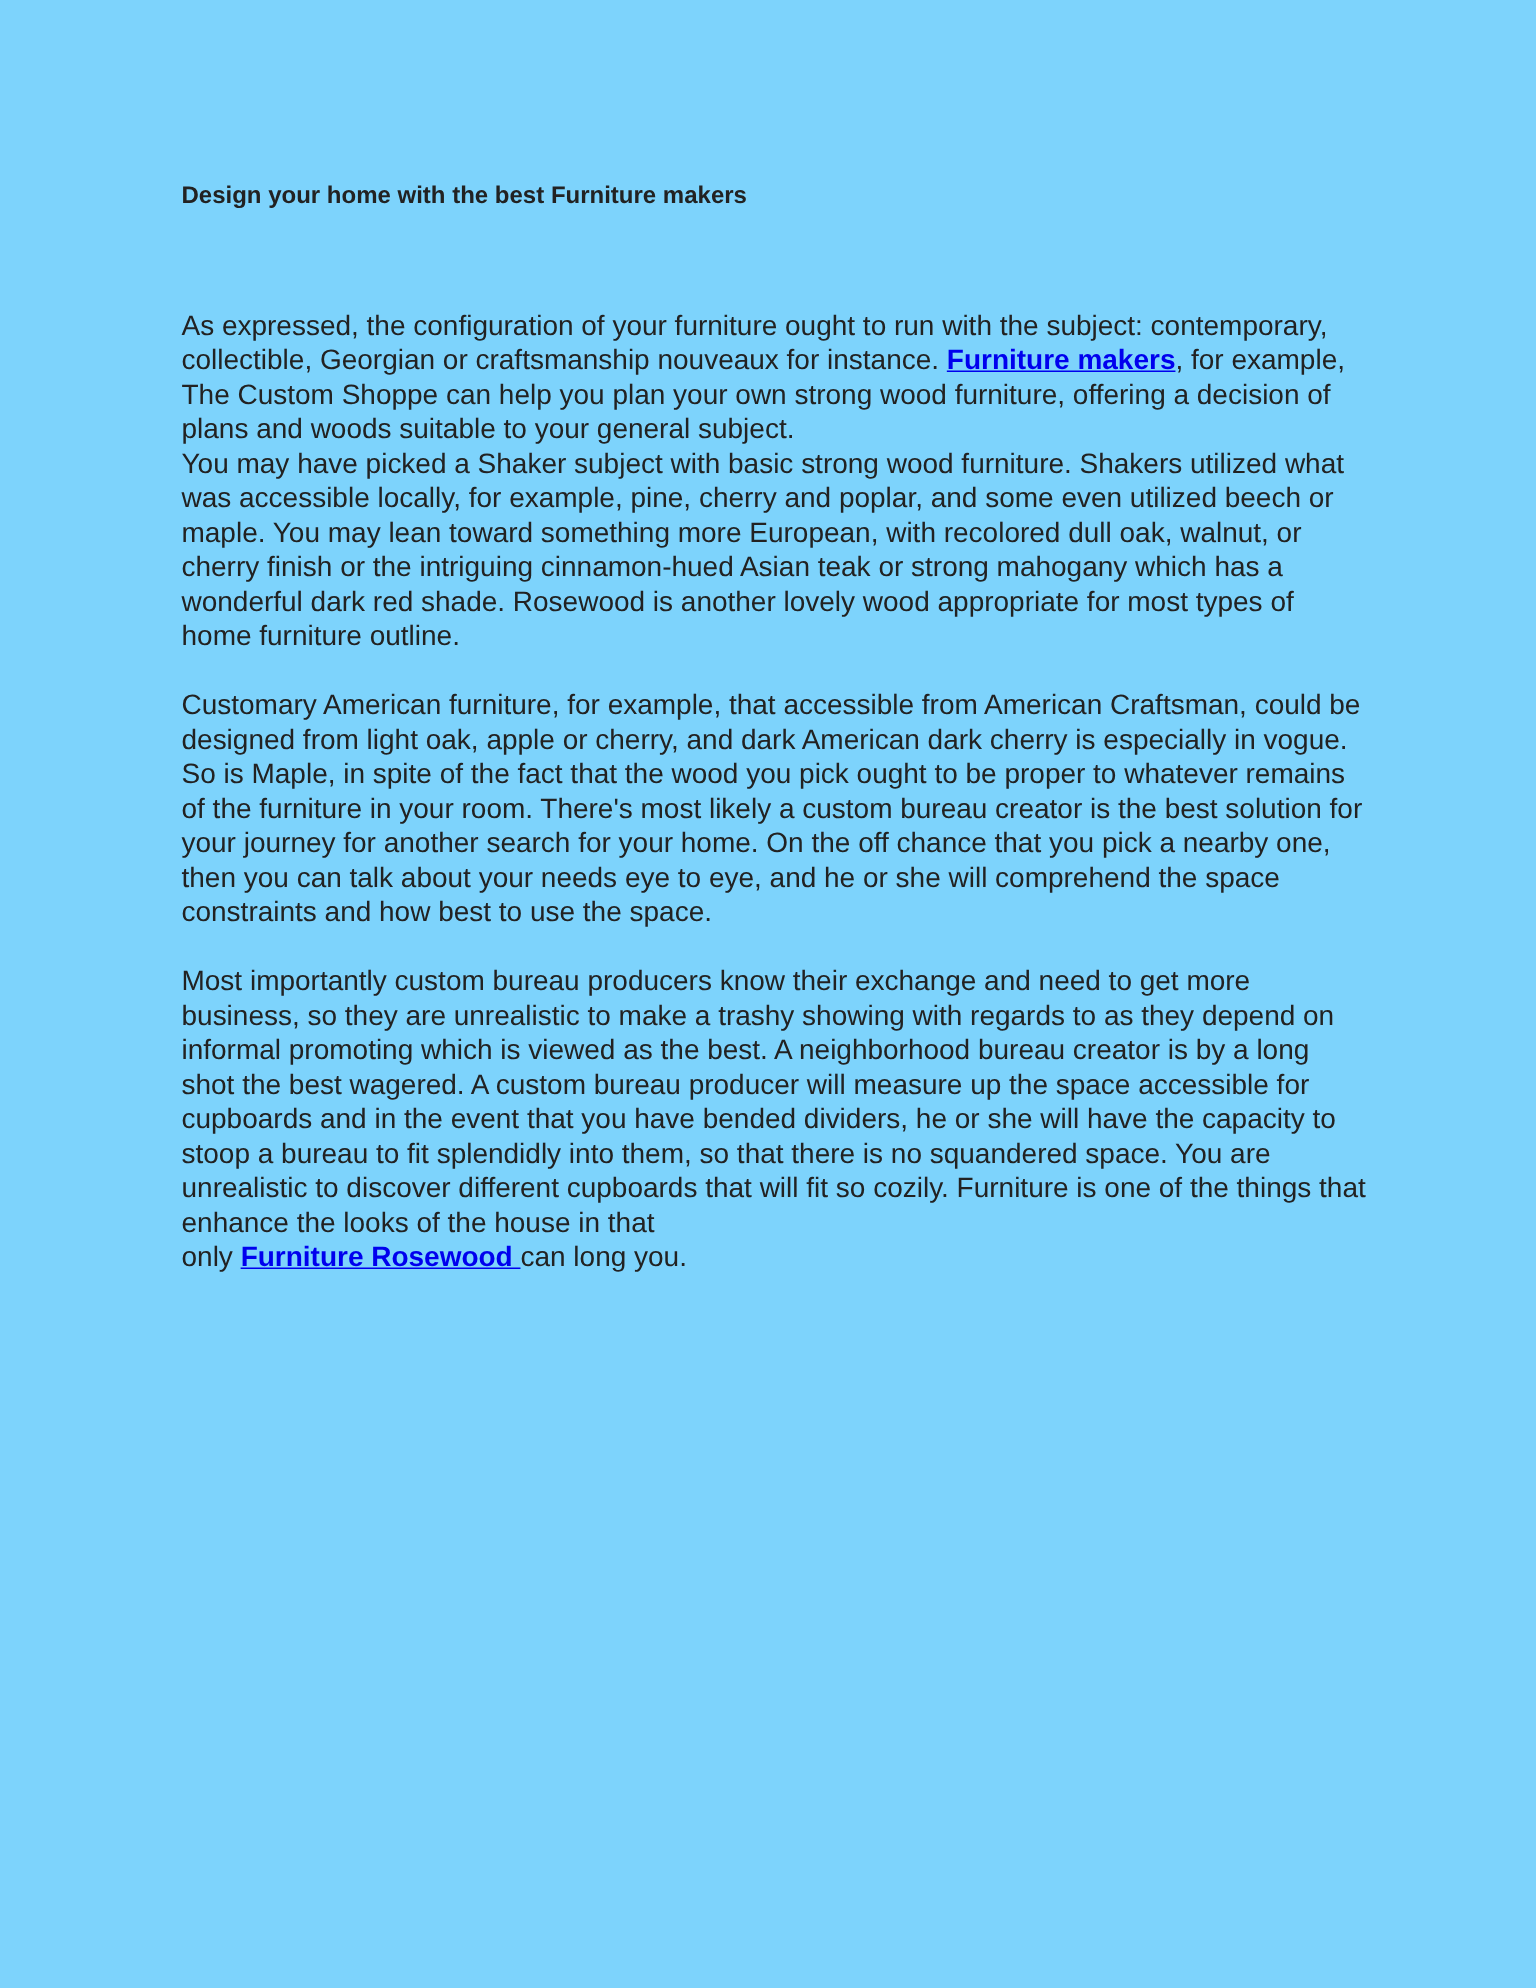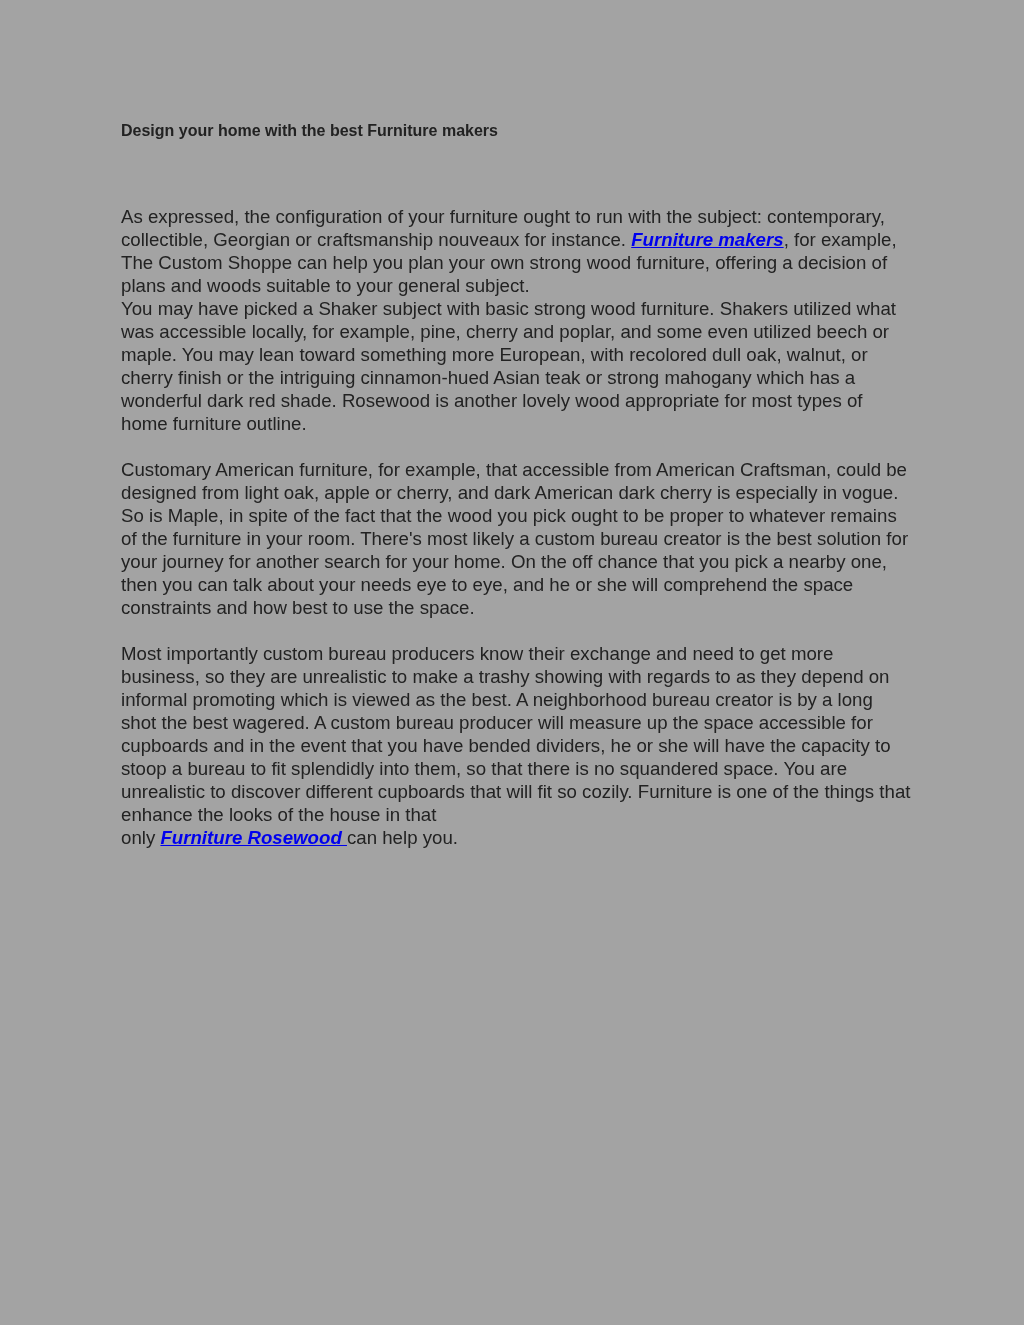--- a/index.html
+++ b/index.html
@@ -4,21 +4,21 @@
 <style>
   html, body {
     margin: 0;
     padding: 0;
     background: #ffffff;
   }
   .page {
     position: relative;
     width: 1024px;
     height: 1325px;
-    background: #a3a3a3;
+    background: #7dd3fc;
     overflow: hidden;
     font-family: "Liberation Sans", sans-serif;
   }
   .content {
     position: absolute;
     left: 121px;
     top: 121px;
     width: 791px;
   }
   .doc-title {
@@ -36,21 +36,20 @@
   }
   .seg {
     white-space: pre-wrap;
   }
   .doc-link {
     color: #0000EE;
     font-weight: bold;
     text-decoration: underline;
     white-space: pre-wrap;
     cursor: pointer;
-    font-style: italic;
   }
 </style>
 </head>
 <body>
 
 <div class="page">
   <div class="content">
 
     <h1 class="doc-title">Design your home with the best Furniture makers</h1>
 
@@ -58,17 +57,17 @@
       <span class="seg">As expressed, the configuration of your furniture ought to run with the subject: contemporary, collectible, Georgian or craftsmanship nouveaux for instance. </span><a class="doc-link">Furniture makers</a><span class="seg">, for example, The Custom Shoppe can help you plan your own strong wood furniture, offering a decision of plans and woods suitable to your general subject.
 You may have picked a Shaker subject with basic strong wood furniture. Shakers utilized what was accessible locally, for example, pine, cherry and poplar, and some even utilized beech or maple. You may lean toward something more European, with recolored dull oak, walnut, or cherry finish or the intriguing cinnamon-hued Asian teak or strong mahogany which has a wonderful dark red shade. Rosewood is another lovely wood appropriate for most types of home furniture outline.</span>
     </div>
 
     <div class="para">
       <span class="seg">Customary American furniture, for example, that accessible from American Craftsman, could be designed from light oak, apple or cherry, and dark American dark cherry is especially in vogue. So is Maple, in spite of the fact that the wood you pick ought to be proper to whatever remains of the furniture in your room. There's most likely a custom bureau creator is the best solution for your journey for another search for your home. On the off chance that you pick a nearby one, then you can talk about your needs eye to eye, and he or she will comprehend the space constraints and how best to use the space.</span>
     </div>
 
     <div class="para">
       <span class="seg">Most importantly custom bureau producers know their exchange and need to get more business, so they are unrealistic to make a trashy showing with regards to as they depend on informal promoting which is viewed as the best. A neighborhood bureau creator is by a long shot the best wagered. A custom bureau producer will measure up the space accessible for cupboards and in the event that you have bended dividers, he or she will have the capacity to stoop a bureau to fit splendidly into them, so that there is no squandered space. You are unrealistic to discover different cupboards that will fit so cozily. Furniture is one of the things that enhance the looks of the house in that
-only </span><a class="doc-link">Furniture Rosewood </a><span class="seg">can help you.</span>
+only </span><a class="doc-link">Furniture Rosewood </a><span class="seg">can long you.</span>
     </div>
 
   </div>
 </div>
 
 </body></html>

